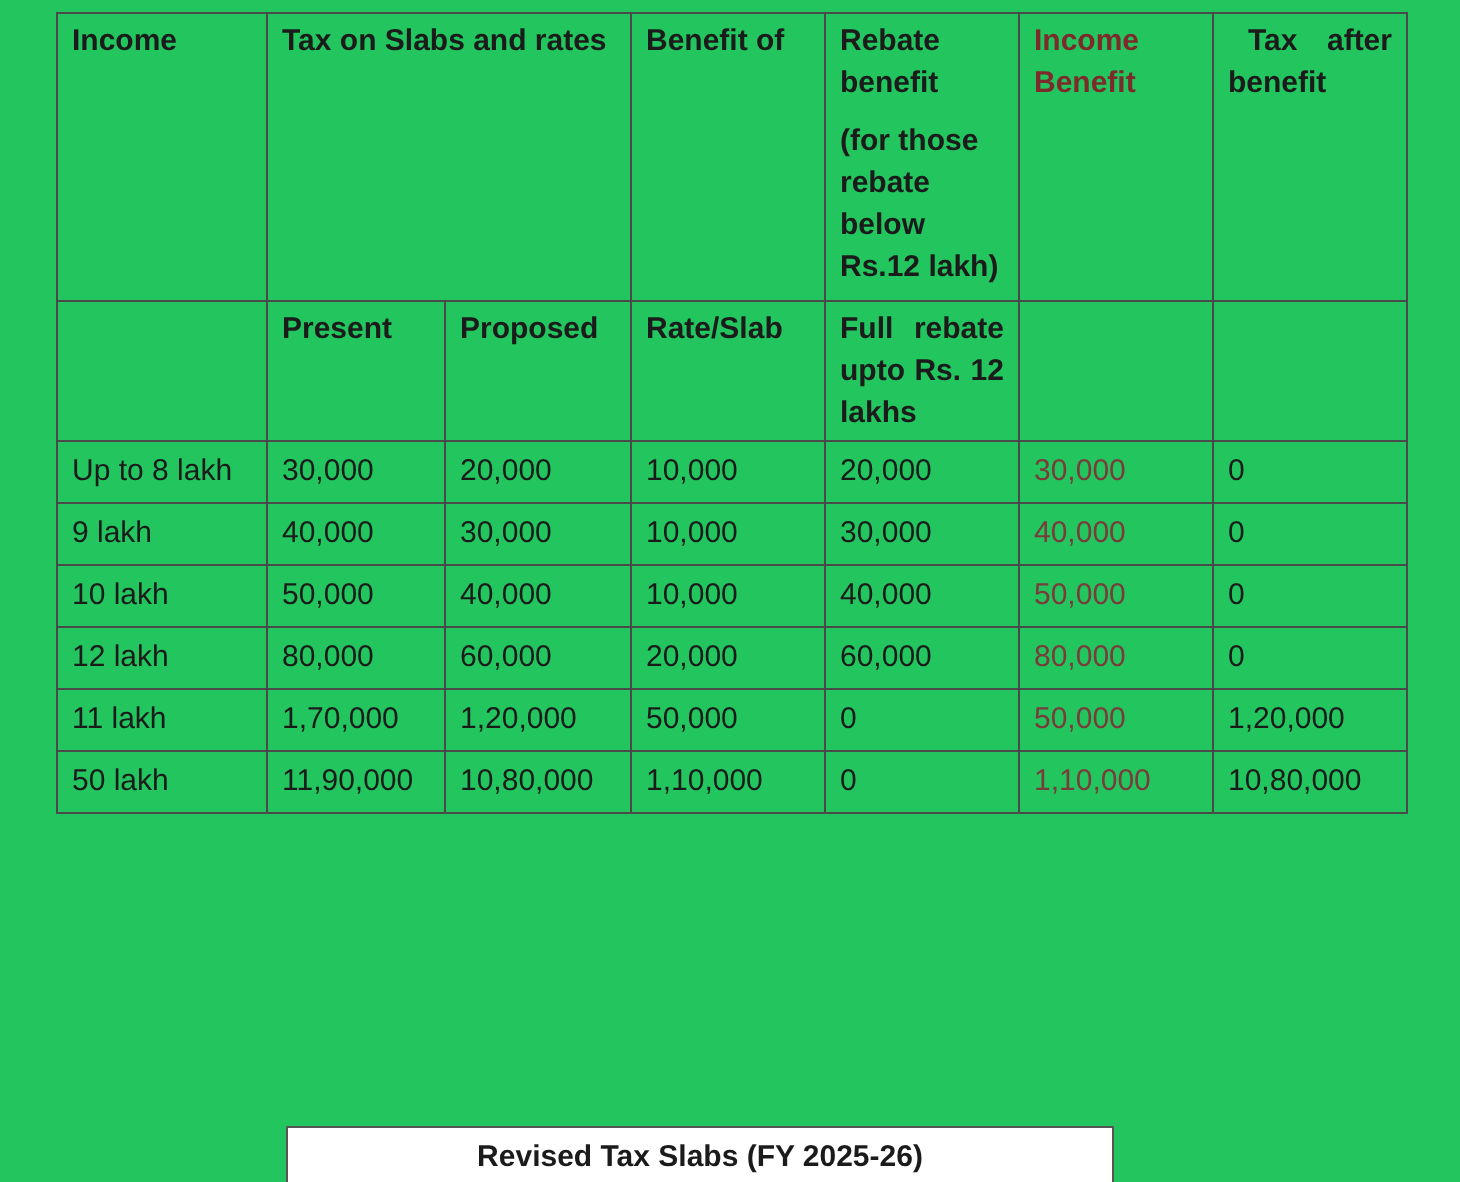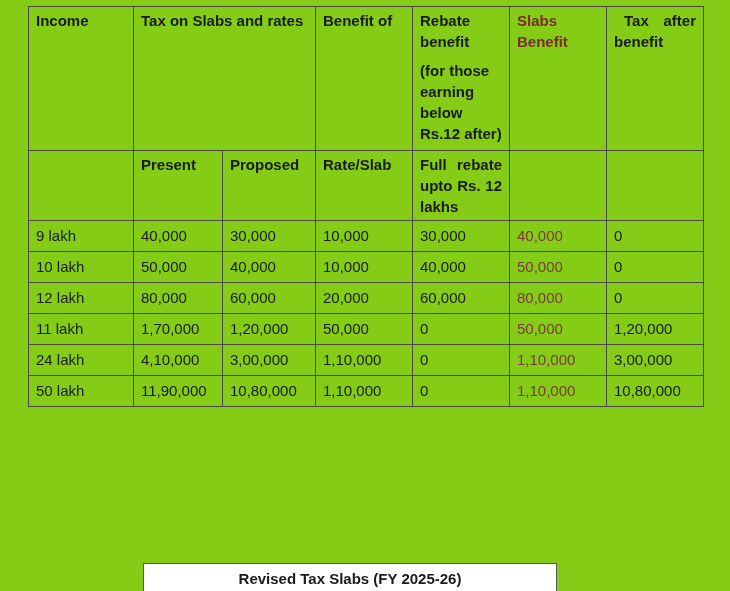--- a/index.html
+++ b/index.html
@@ -3,21 +3,21 @@
 <meta charset="utf-8">
 <style>
   * { margin: 0; padding: 0; box-sizing: border-box; }
   html, body {
     width: 730px; height: 591px;
     background: #ffffff;
     overflow: hidden;
     font-family: "Liberation Sans", sans-serif;
     color: #1b1b1b;
   }
-  .page { position: relative; width: 730px; height: 591px; background: #84cc16; }
+  .page { position: relative; width: 730px; height: 591px; background: #22c55e; }
 
   table.tax-table {
     position: absolute;
     left: 28px; top: 6px;
     width: 675px;
     border-collapse: collapse;
     table-layout: fixed;
     font-size: 15px;
   }
   table.tax-table td {
@@ -67,39 +67,48 @@
         <col style="width:97px">
     </colgroup>
 
     <tbody>
         <tr class="hrow1">
       <td>Income</td>
       <td colspan="2">Tax on Slabs and rates</td>
       <td>Benefit of</td>
       <td class="center">
         <div>Rebate benefit</div>
-        <div class="para-gap">(for those earning below Rs.12 after)</div>
+        <div class="para-gap">(for those rebate below Rs.12 lakh)</div>
       </td>
-      <td class="maroon-h">Slabs Benefit</td>
+      <td class="maroon-h">Income Benefit</td>
       <td>
         <div class="line-justify">Tax after</div>
         <div>benefit</div>
       </td>
     </tr>
 
     <tr class="hrow2">
       <td></td>
       <td>Present</td>
       <td>Proposed</td>
       <td>Rate/Slab</td>
       <td class="justify-block">Full rebate upto Rs. 12 lakhs</td>
       <td></td>
       <td></td>
     </tr>
 
+    <tr class="drow">
+      <td>Up to 8 lakh</td>
+      <td>30,000</td>
+      <td>20,000</td>
+      <td>10,000</td>
+      <td>20,000</td>
+      <td class="maroon-val">30,000</td>
+      <td>0</td>
+    </tr>
     <tr class="drow">
       <td>9 lakh</td>
       <td>40,000</td>
       <td>30,000</td>
       <td>10,000</td>
       <td>30,000</td>
       <td class="maroon-val">40,000</td>
       <td>0</td>
     </tr>
     <tr class="drow">
@@ -123,29 +132,20 @@
     <tr class="drow">
       <td>11 lakh</td>
       <td>1,70,000</td>
       <td>1,20,000</td>
       <td>50,000</td>
       <td>0</td>
       <td class="maroon-val">50,000</td>
       <td>1,20,000</td>
     </tr>
     <tr class="drow">
-      <td>24 lakh</td>
-      <td>4,10,000</td>
-      <td>3,00,000</td>
-      <td>1,10,000</td>
-      <td>0</td>
-      <td class="maroon-val">1,10,000</td>
-      <td>3,00,000</td>
-    </tr>
-    <tr class="drow">
       <td>50 lakh</td>
       <td>11,90,000</td>
       <td>10,80,000</td>
       <td>1,10,000</td>
       <td>0</td>
       <td class="maroon-val">1,10,000</td>
       <td>10,80,000</td>
     </tr>
   </tbody>
     </table>

